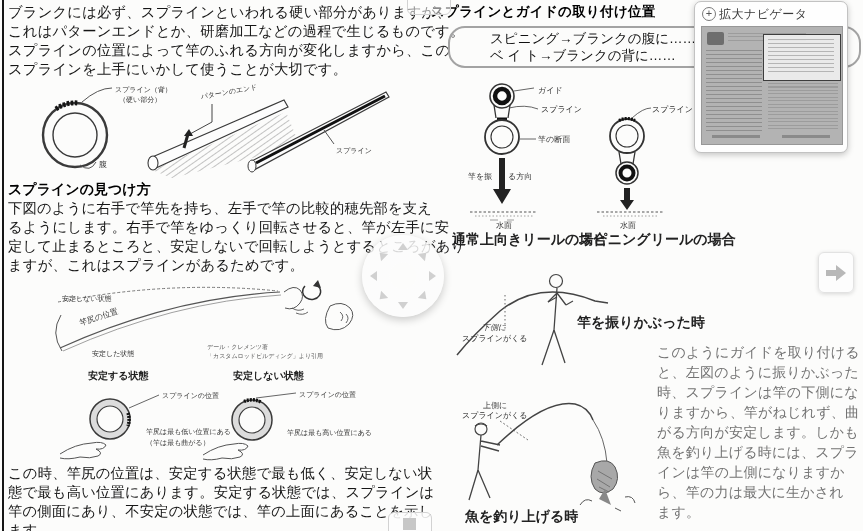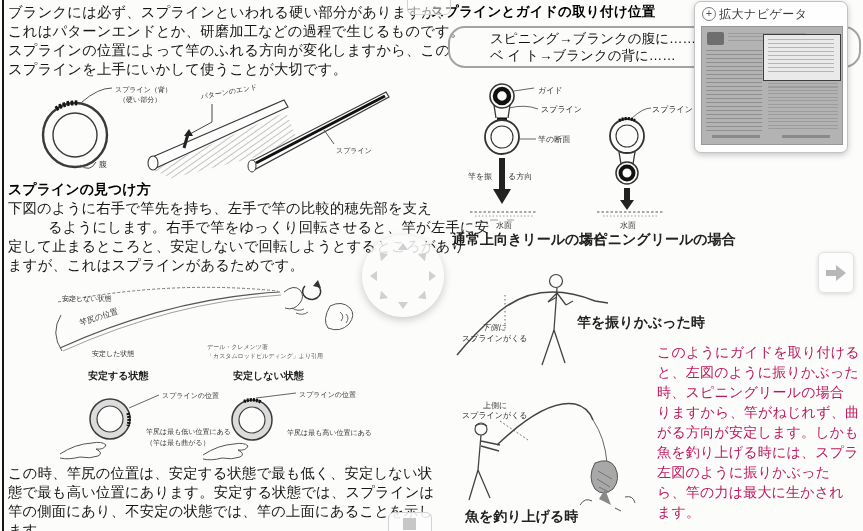--- a/index.html
+++ b/index.html
@@ -7,21 +7,21 @@
           font-family:"Liberation Sans","DejaVu Sans",sans-serif;color:#1d1d1d;}
   .abs{position:absolute;white-space:nowrap;}
   .para{font-size:14.3px;letter-spacing:.2px;color:#161616;}
   .h-left{font-size:14px;font-weight:bold;color:#000;}
   .h-right{font-size:13.5px;font-weight:bold;color:#000;letter-spacing:.3px;}
   .lab7{font-size:7px;color:#333;}
   .lab8{font-size:8px;color:#333;}
   .cap10{font-size:10px;font-weight:600;color:#222;}
   .cap95{font-size:14px;font-weight:600;color:#222;}
   .cite{font-size:6px;color:#555;}
-  .rpara{font-size:14px;letter-spacing:.2px;color:#be185d;}
+  .rpara{font-size:14px;letter-spacing:.2px;color:#737373;}
   .callout{position:absolute;left:448px;top:26px;width:409px;height:38px;border:2px solid #a3a3a3;
            border-radius:17px;background:transparent;}
   .callout .cl{position:absolute;left:40px;font-size:13.5px;color:#111;}
   svg{position:absolute;overflow:visible;}
   
   .page-rule{position:absolute;left:2px;top:0;width:2px;height:531px;background:#151515;}
   
   .wheel{position:absolute;left:362px;top:235px;width:82px;height:82px;border-radius:50%;
          background:radial-gradient(circle at 50% 50%, rgba(255,255,255,0.12) 0 13px, rgba(252,252,252,0.84) 14px 41px);
          box-shadow:0 3px 8px rgba(0,0,0,0.2);}
@@ -87,21 +87,21 @@
   </svg>
   <span class="abs lab7" style="left:115px;top:85px;">スプライン（背）</span>
   <span class="abs lab7" style="left:119px;top:95px;">（硬い部分）</span>
   <span class="abs lab8" style="left:99px;top:159px;">腹</span>
   <span class="abs lab7" style="left:200px;top:92px;transform:rotate(-10deg);transform-origin:left top;">パターンのエンド</span>
   <span class="abs lab7" style="left:336px;top:146px;">スプライン</span>
 
   <div class="abs h-left" style="left:8px;top:181px;">スプラインの見つけ方</div>
 
   <div class="abs para" style="left:8px;top:199px;">下図のように右手で竿先を持ち、左手で竿の比較的穂先部を支え</div>
-  <div class="abs para" style="left:8px;top:218px;margin-left:40px;">るようにします。右手で竿をゆっくり回転させると、竿が左手に安</div>
+  <div class="abs para" style="left:8px;top:218px;">るようにします。右手で竿をゆっくり回転させると、竿が左手に安</div>
   <div class="abs para" style="left:8px;top:237px;">定して止まるところと、安定しないで回転しようとするところがあり</div>
   <div class="abs para" style="left:8px;top:256px;">ますが、これはスプラインがあるためです。</div>
 
   <svg width="440" height="92" style="left:0;top:278px;" viewBox="0 0 440 92">
     <path d="M58,24 Q170,2 278,13" fill="none" stroke="#777" stroke-width="1" stroke-dasharray="3,2"></path>
     <path d="M60,70 Q170,20 280,14" fill="none" stroke="#555" stroke-width="1.2"></path>
     <path d="M63,73 Q172,24 281,17" fill="none" stroke="#888" stroke-width="0.8"></path>
     <path d="M61,37 Q50,55 62,73" fill="none" stroke="#555" stroke-width="1"></path>
     <path d="M305,8 a9,8 0 1 0 10,-2" fill="none" stroke="#333" stroke-width="1.4"></path>
     <path d="M318,2 L313,8 L321,10 Z" fill="#333"></path>
@@ -208,25 +208,25 @@
     <path d="M153,78 l14,8 M152,86 l13,8 M154,94 l10,5" stroke="#666" stroke-width="0.8"></path>
     <path d="M160,96 L166,112 L154,106 Z" fill="#888"></path>
     <path d="M135,112 q5,-8 12,-4 M180,104 q8,-2 10,6 M170,115 l6,3" fill="none" stroke="#555" stroke-width="1"></path>
   </svg>
   <span class="abs lab8" style="left:483px;top:400px;">上側に</span>
   <span class="abs lab8" style="left:462px;top:410px;">スプラインがくる</span>
   <span class="abs cap95" style="left:465px;top:508px;">魚を釣り上げる時</span>
 
   <div class="abs rpara" style="left:657px;top:344px;">このようにガイドを取り付ける</div>
   <div class="abs rpara" style="left:657px;top:364px;">と、左図のように振りかぶった</div>
-  <div class="abs rpara" style="left:657px;top:384px;">時、スピニングリールの場合</div>
+  <div class="abs rpara" style="left:657px;top:384px;">時、スプラインは竿の下側にな</div>
   <div class="abs rpara" style="left:657px;top:404px;">りますから、竿がねじれず、曲</div>
   <div class="abs rpara" style="left:657px;top:424px;">がる方向が安定します。しかも</div>
   <div class="abs rpara" style="left:657px;top:444px;">魚を釣り上げる時には、スプラ</div>
-  <div class="abs rpara" style="left:657px;top:464px;">左図のように振りかぶった</div>
+  <div class="abs rpara" style="left:657px;top:464px;">インは竿の上側になりますか</div>
   <div class="abs rpara" style="left:657px;top:484px;">ら、竿の力は最大に生かされ</div>
   <div class="abs rpara" style="left:657px;top:504px;">ます。</div>
 
   <div class="navpanel">
     <span class="plus-ic">+</span>
     <span class="nav-title">拡大ナビゲータ</span>
     <div class="thumb">
       <div class="tblob" style="left:5px;top:5px;width:17px;height:13px;"></div>
       <div class="tlines2" style="left:26px;top:6px;width:78px;height:10px;"></div>
       <div class="tlines" style="left:4px;top:23px;width:56px;height:84px;"></div>

